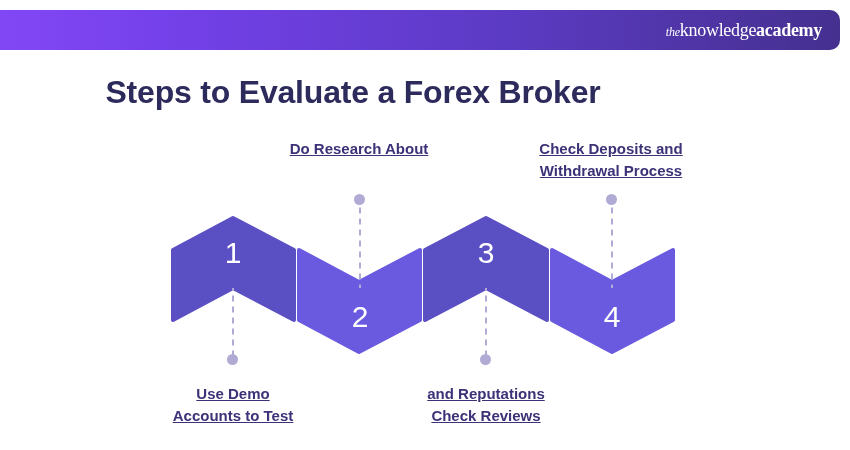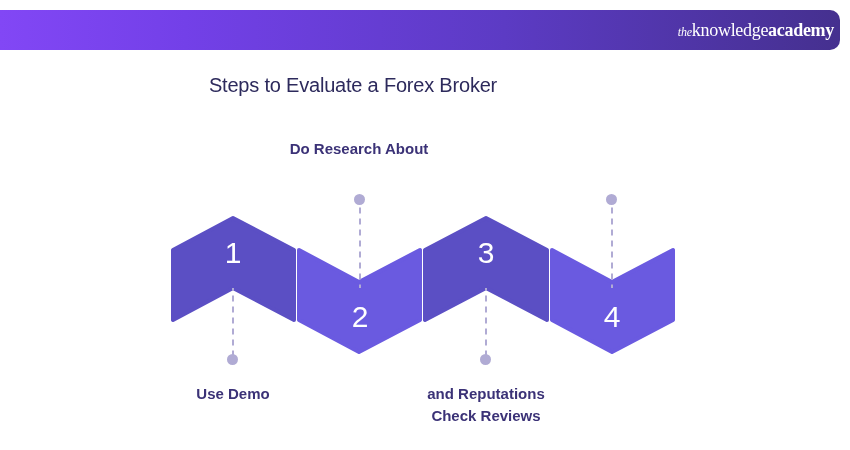--- a/index.html
+++ b/index.html
@@ -22,21 +22,21 @@
     top: 10px;
     width: 840px;
     height: 40px;
     background: linear-gradient(90deg, #8247f5 0%, #7340e8 22%, #5c3bc4 60%, #45308f 100%);
     border-radius: 0 10px 10px 0;
     display: flex;
     align-items: center;
     justify-content: flex-end;
   }
   .brand-logo {
-    margin-right: 6px;
+    margin-right: 18px;
     color: #ffffff;
     font-family: "Liberation Serif", serif;
     white-space: nowrap;
     line-height: 1;
   }
   .brand-the {
     font-style: italic;
     font-size: 12px;
     letter-spacing: -0.2px;
   }
@@ -51,22 +51,22 @@
     letter-spacing: -0.3px;
   }
 
   
   .page-title {
     position: absolute;
     left: 0;
     top: 74px;
     width: 706px;
     text-align: center;
-    font-size: 20px;
-    font-weight: 400;
+    font-size: 32px;
+    font-weight: 700;
     color: #2d2a5c;
     letter-spacing: -0.2px;
   }
 
   
   .stage {
     position: absolute;
     left: 0;
     top: 0;
     width: 850px;
@@ -124,20 +124,21 @@
   .dot-3  { left: 480px; top: 354px; }
 
   
   .caption {
     position: absolute;
     text-align: center;
     color: #3b3277;
     font-size: 15px;
     font-weight: 700;
     line-height: 1.45;
+    text-decoration: underline;
   }
   .cap-2 { left: 259px; top: 138px; width: 200px; }
   .cap-4 { left: 511px; top: 138px; width: 200px; }
   .cap-1 { left: 133px; top: 383px; width: 200px; }
   .cap-3 { left: 386px; top: 383px; width: 200px; }
 </style>
 </head>
 <body>
 
 <div class="header-bar">
@@ -175,23 +176,28 @@
   <div class="connector conn-3"></div>
   <div class="dot dot-3"></div>
 
   <div class="connector conn-4"></div>
   <div class="dot dot-4"></div>
 
   <div class="caption cap-2">
     <div>Do Research About</div>
   </div>
 
+  <div class="caption cap-4">
+    <div>Check Deposits and</div>
+    <div>Withdrawal Process</div>
+  </div>
 
   <div class="caption cap-1">
     <div>Use Demo</div>
+    <div>Accounts to Test</div>
   </div>
 
   <div class="caption cap-3">
     <div>and Reputations</div>
     <div>Check Reviews</div>
   </div>
 
 </div>
 
 </body></html>

